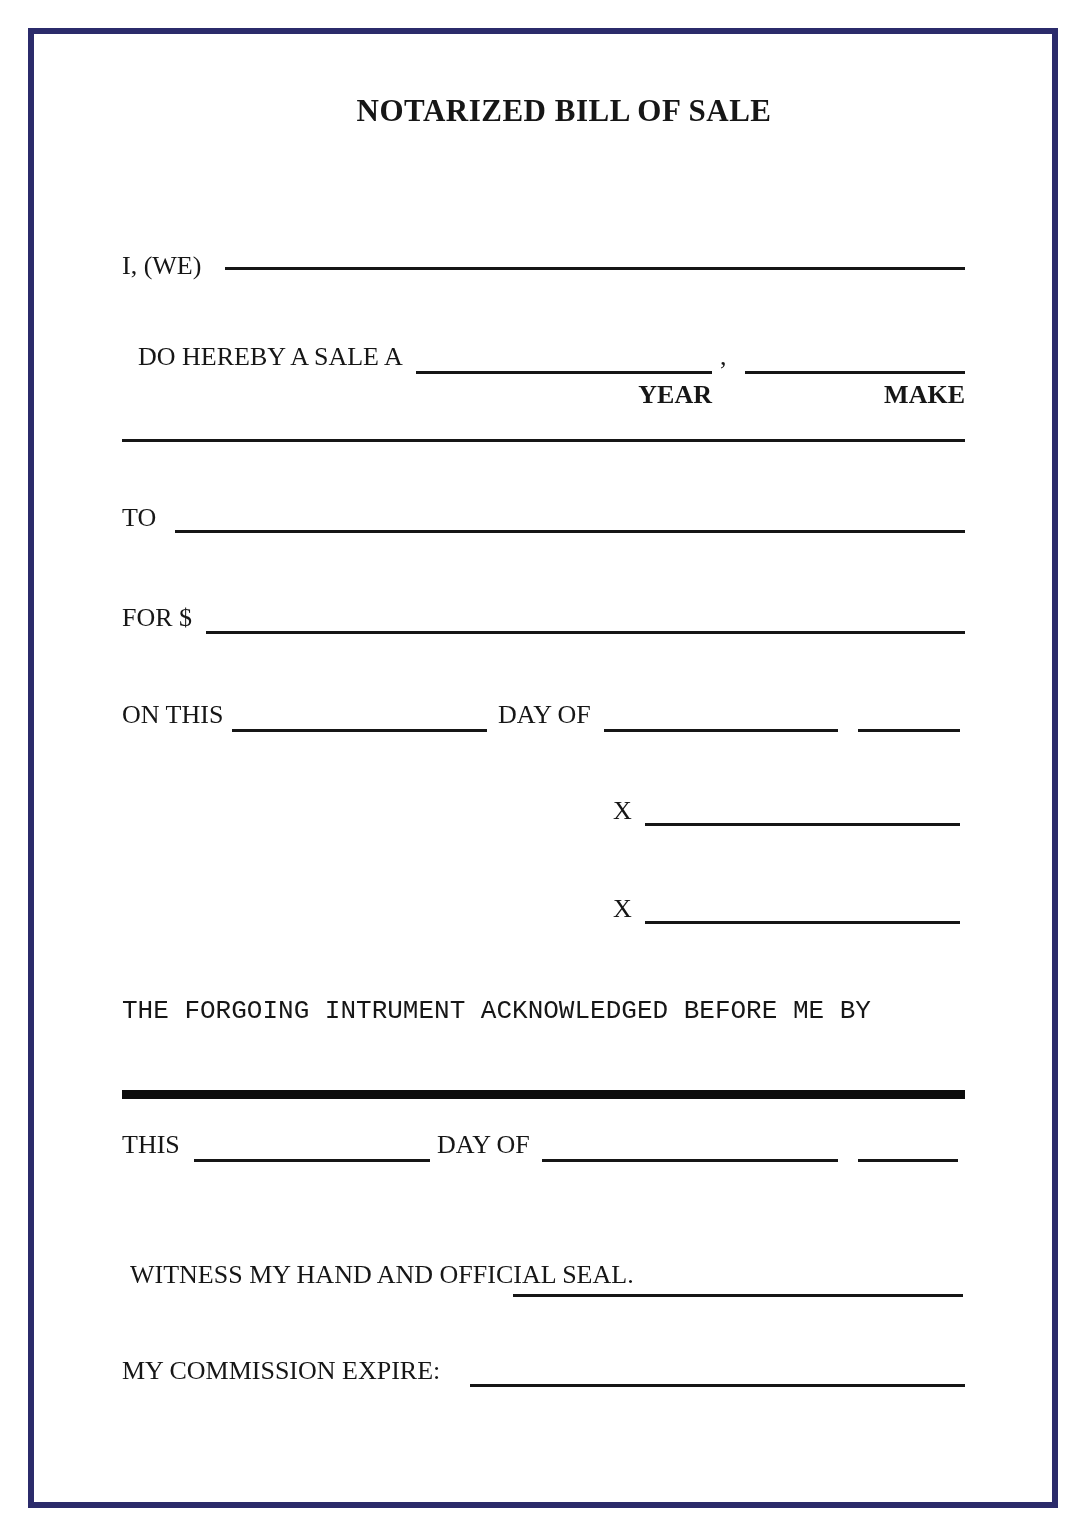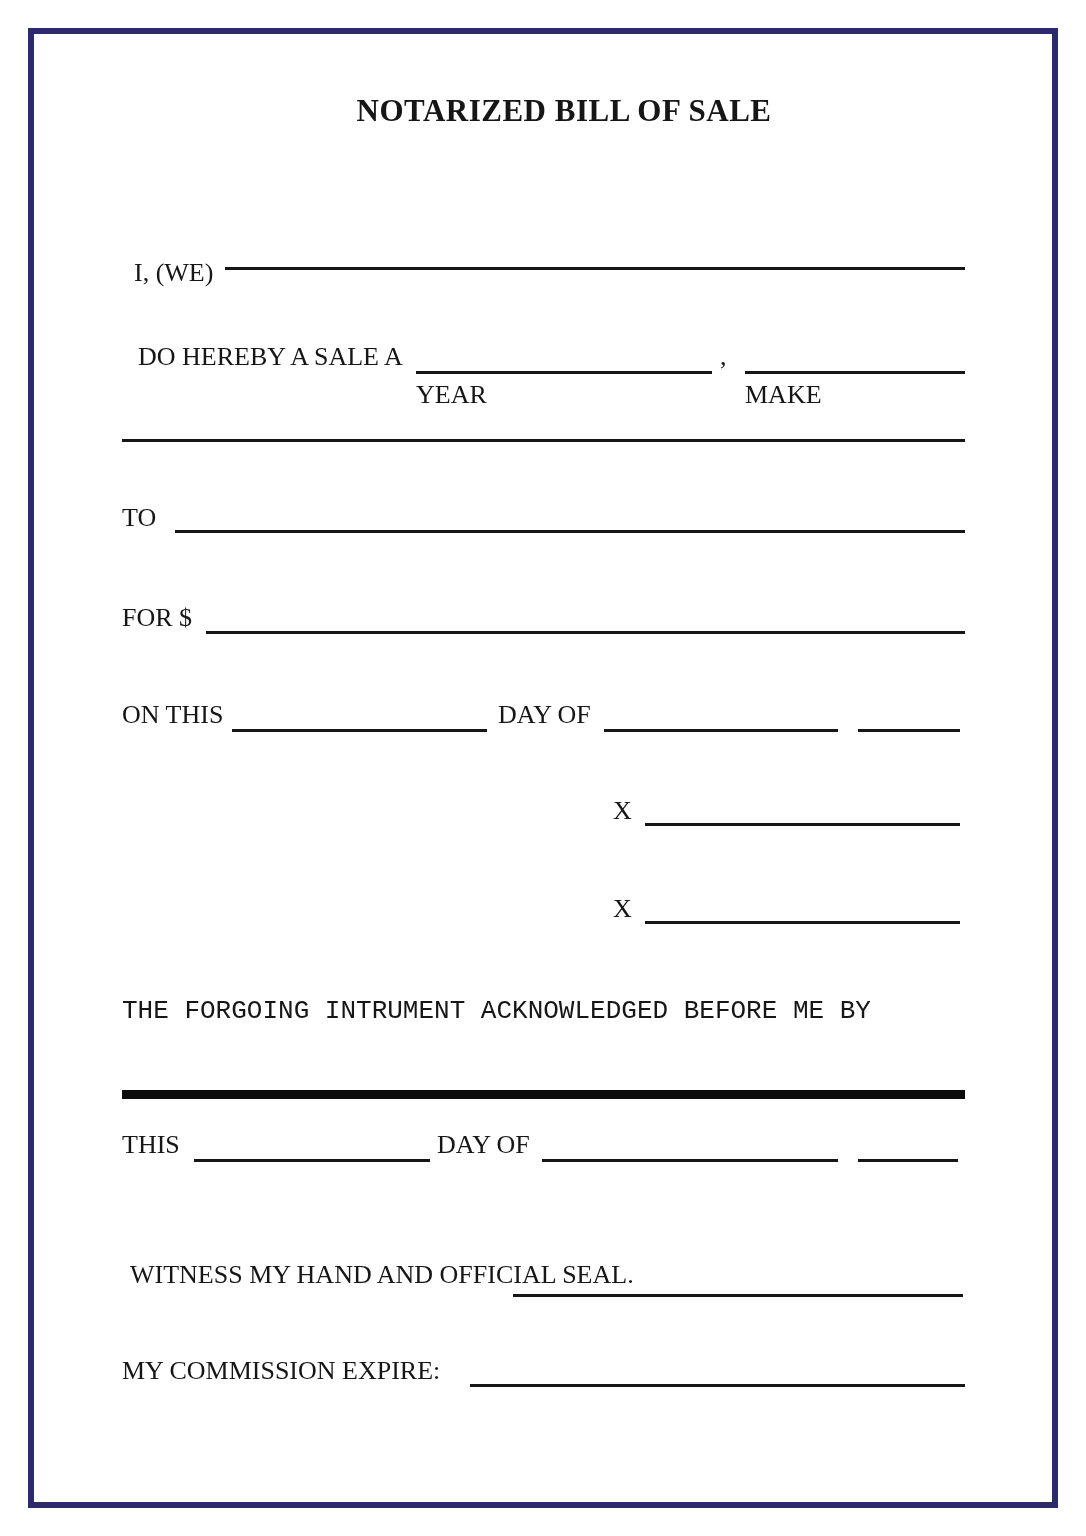--- a/index.html
+++ b/index.html
@@ -27,43 +27,44 @@
   }
   .lbl{
     position:absolute;
     font-size:26px;
     white-space:nowrap;
     line-height:1.1;
   }
   .sub{
     position:absolute;
     font-size:26px;
-    text-align:left;
+    text-align:right;
     line-height:1.1;
+    font-weight:bold;
   }
   .uline{
     position:absolute;
     height:3px;
     background:#161616;
   }
   .divider{
     position:absolute;
     left:122px;top:1090px;width:843px;height:9px;
     background:#0c0c0c;
   }
 </style>
 </head>
 <body>
 
 <div class="page" style="color: rgb(22, 22, 22);">
   <div class="frame" style="border-color: rgb(43, 43, 107);"></div>
 
   <div class="title">NOTARIZED BILL OF SALE</div>
 
-  <span class="lbl" style="left:122px;top:259px;margin-left:12px;">I, (WE)</span>
+  <span class="lbl" style="left:122px;top:252px;">I, (WE)</span>
   <div class="uline" style="left:225px;top:267px;width:740px;"></div>
 
   <span class="lbl" style="left:138px;top:343px;">DO HEREBY A SALE A</span>
   <div class="uline" style="left:416px;top:371px;width:296px;"></div>
   <span class="lbl" style="left:720px;top:343px;">,</span>
   <div class="uline" style="left:745px;top:371px;width:220px;"></div>
   <span class="sub" style="left:416px;top:381px;width:296px;">YEAR</span>
   <span class="sub" style="left:745px;top:381px;width:220px;">MAKE</span>
 
   <div class="uline" style="left:122px;top:439px;width:843px;"></div>

